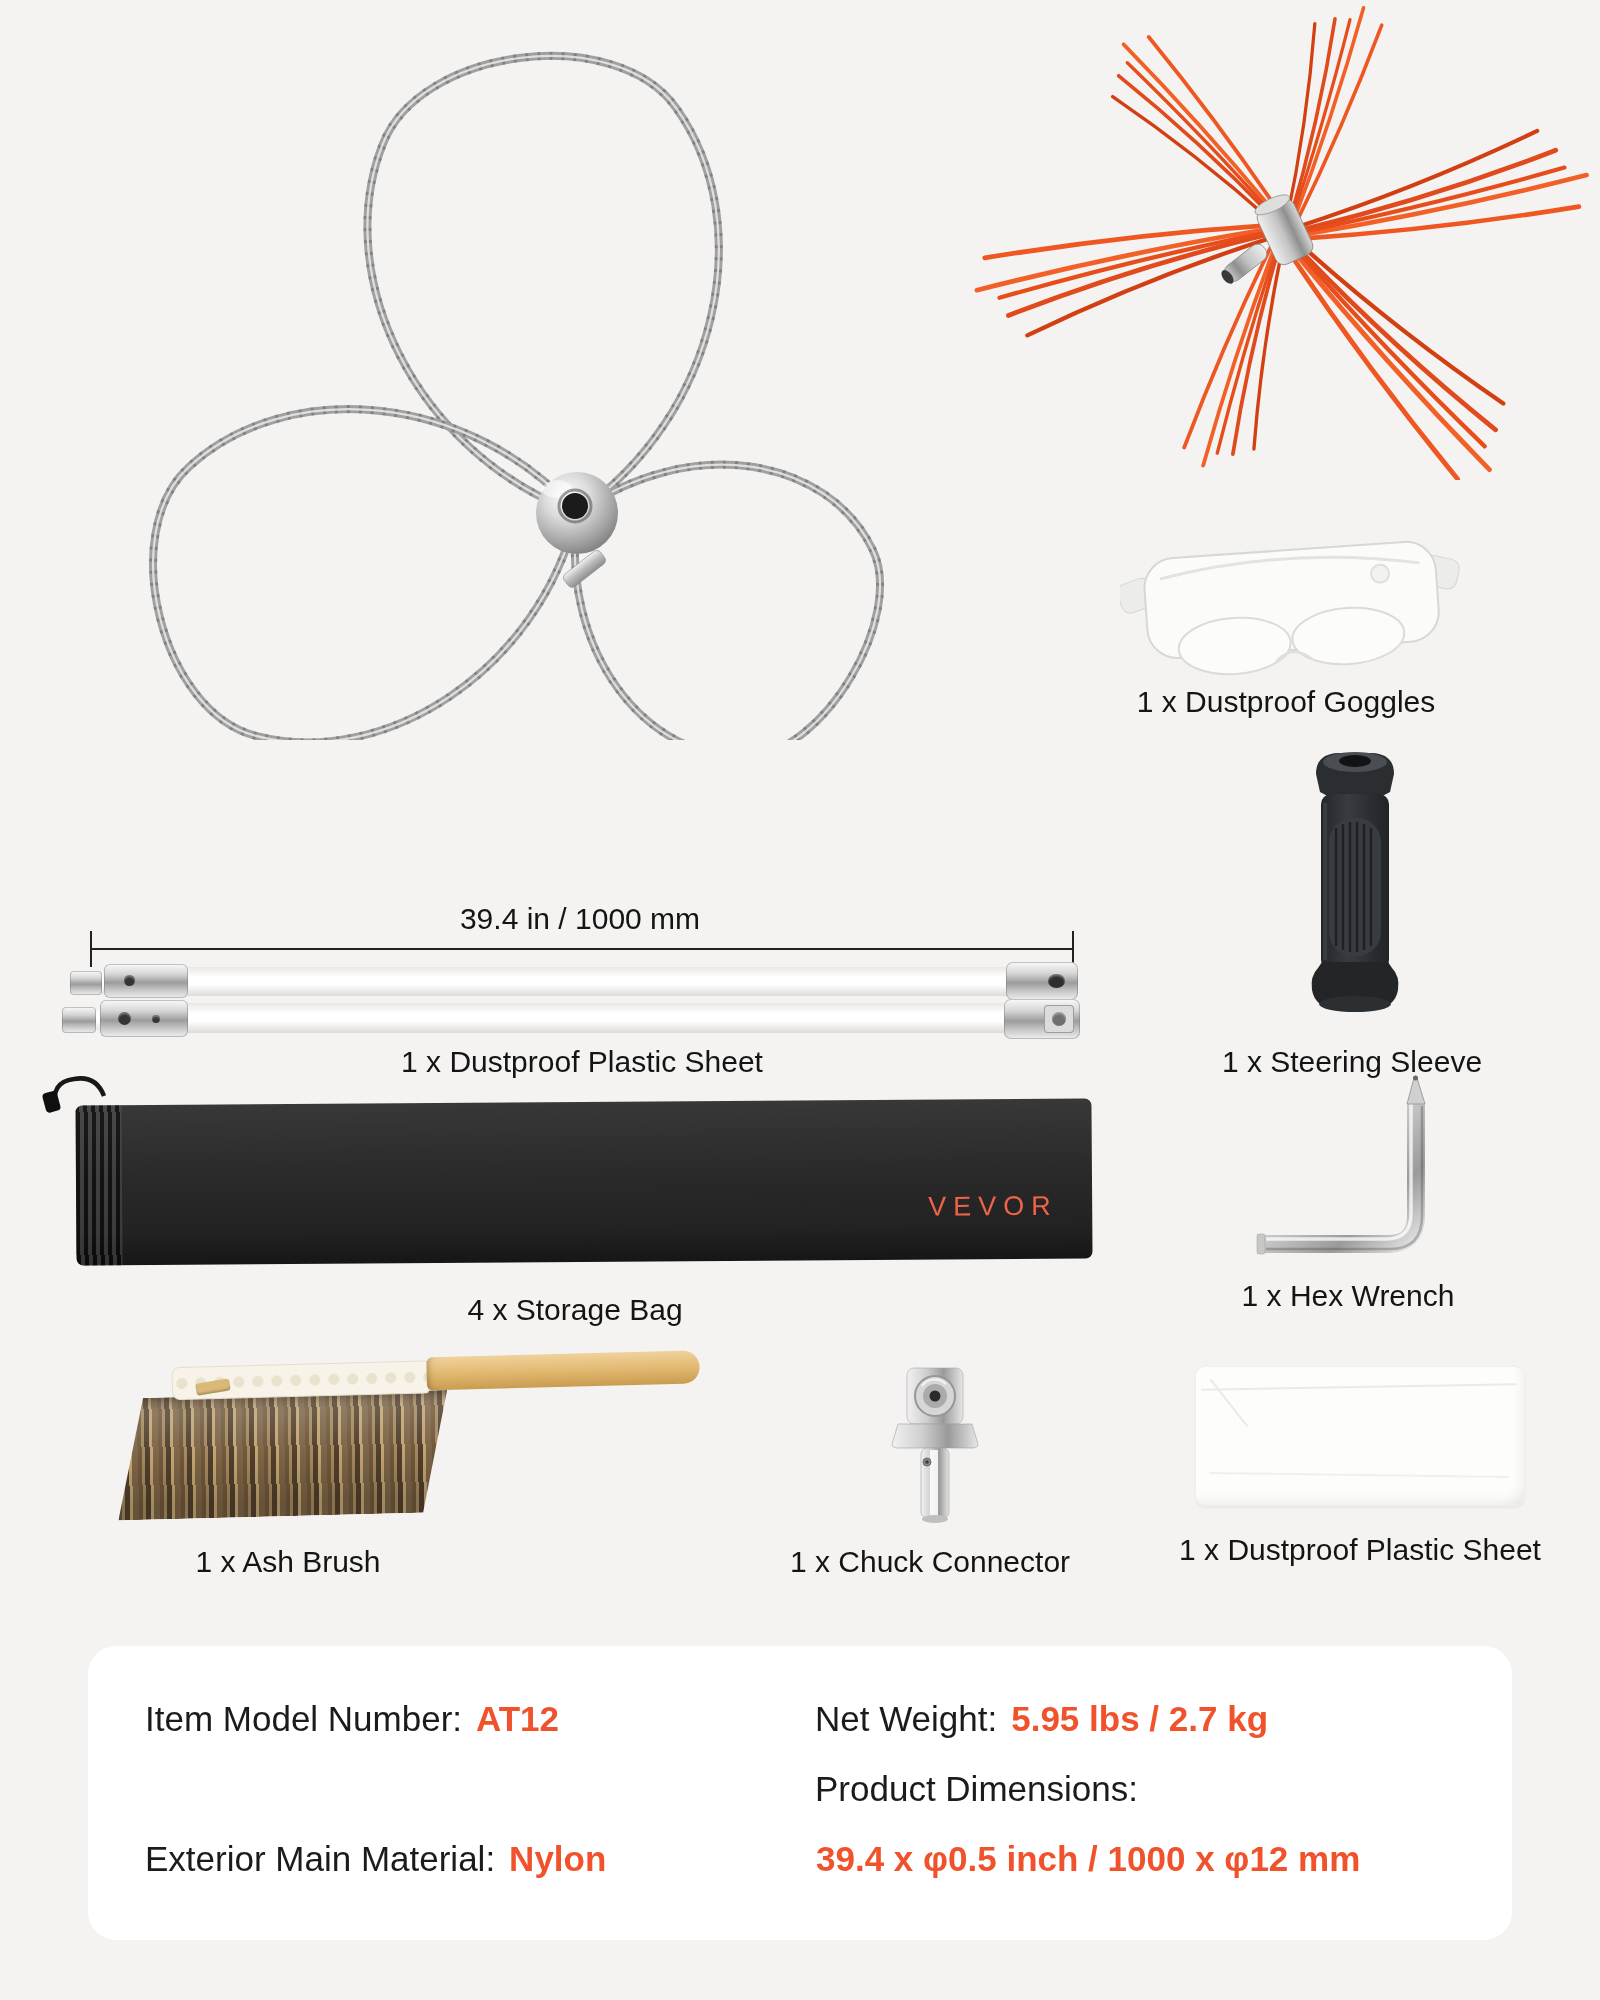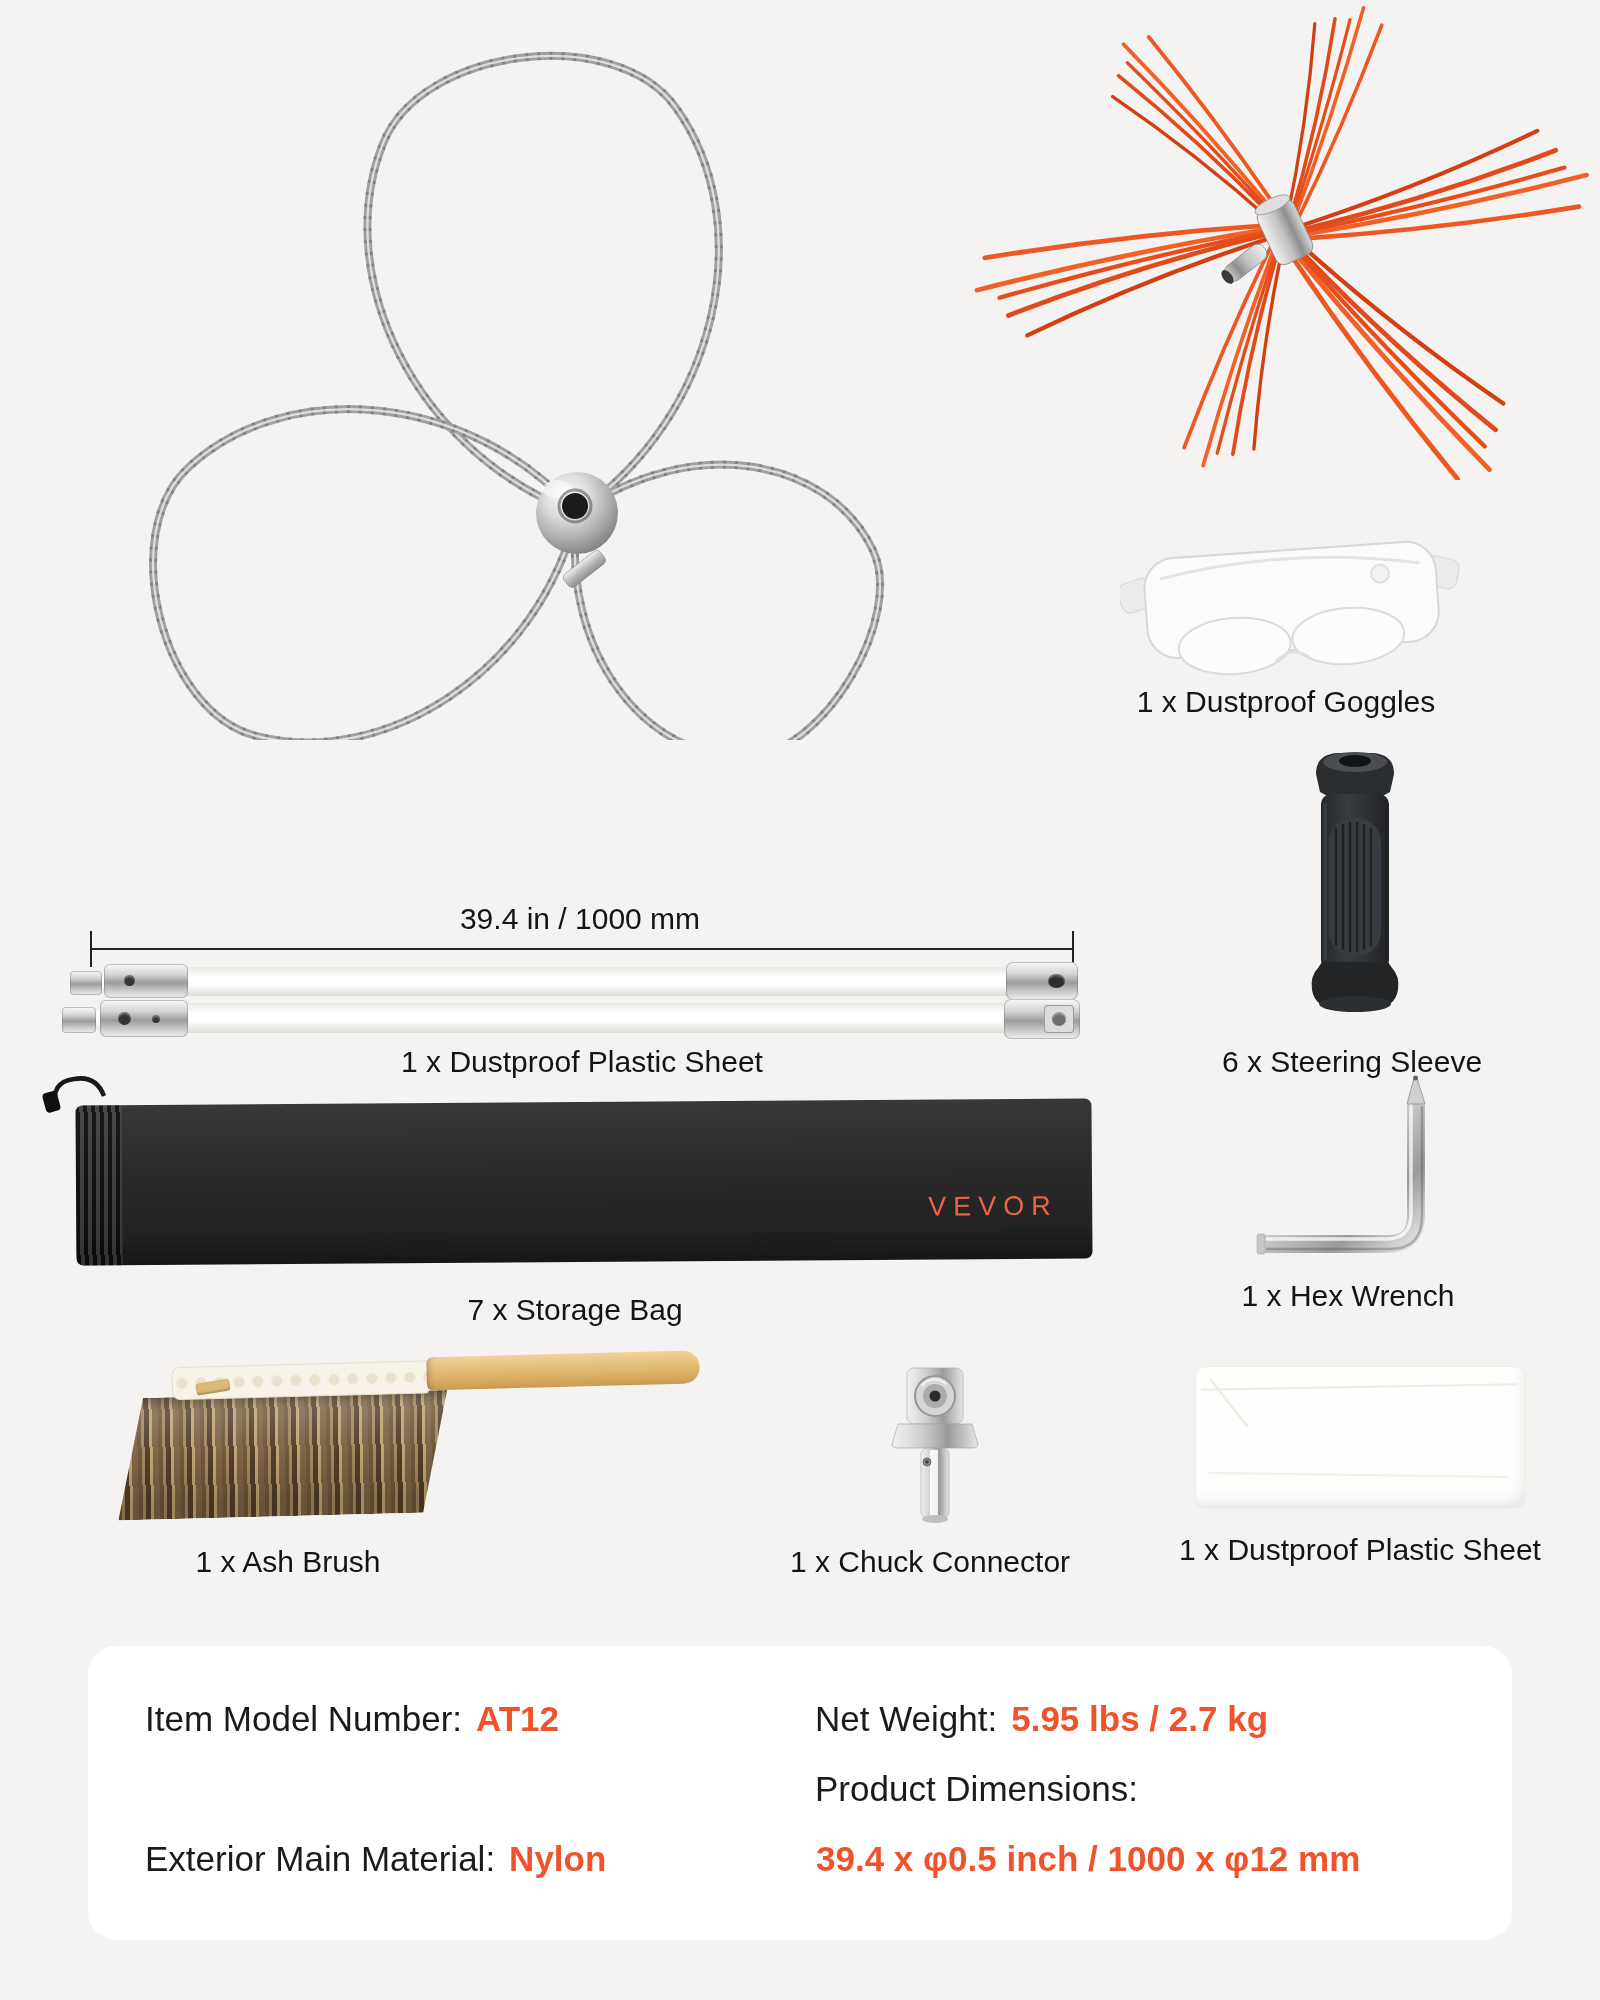--- a/index.html
+++ b/index.html
@@ -189,32 +189,32 @@
     <ellipse cx="55" cy="14" rx="32" ry="10" fill="#4a4e52"></ellipse>
     <ellipse cx="55" cy="13" rx="16" ry="6" fill="#121314"></ellipse>
     <rect x="21" y="46" width="68" height="176" rx="10" fill="url(#sleeveBody)"></rect>
     <rect x="29" y="70" width="52" height="138" rx="24" fill="#383c40"></rect>
     <path d="M 36,80 V 198 M 43,76 V 202 M 50,74 V 204 M 57,74 V 204 M 64,76 V 202 M 71,80 V 198" stroke="#1e2022" stroke-width="2.4" fill="none"></path>
     <path d="M 18,220 Q 10,228 12,242 Q 15,260 38,262 L 72,262 Q 95,260 98,242 Q 100,228 92,220 L 88,214 L 22,214 Z" fill="#232527"></path>
     <ellipse cx="55" cy="256" rx="36" ry="8" fill="#2c2f32"></ellipse>
     <path d="M 25,55 V 212" stroke="rgba(255,255,255,.09)" stroke-width="4" fill="none"></path>
   </svg>
 
-  <div class="lbl" style="left:1352px;top:1044px">6 x Steering Sleeve</div>
+  <div class="lbl" style="left:1352px;top:1044px">1 x Steering Sleeve</div>
 
   <svg class="abs" style="left:40px;top:1066px" width="90" height="52" viewBox="0 0 90 52">
     <path d="M 16,42 Q 10,16 34,13 Q 56,9 64,30" stroke="#181818" stroke-width="4.5" fill="none"></path>
     <rect x="4" y="26" width="15" height="20" rx="4" fill="#0f0f0f" transform="rotate(-15 11 36)"></rect>
   </svg>
   <div class="bag">
     <div class="gather"></div>
     <span class="bag-logo">VEVOR</span>
   </div>
 
-  <div class="lbl" style="left:575px;top:1292px">7 x Storage Bag</div>
+  <div class="lbl" style="left:575px;top:1292px">4 x Storage Bag</div>
 
   <svg class="abs" style="left:1240px;top:1068px" width="220" height="210" viewBox="0 0 220 210">
     <defs>
       <linearGradient id="wg" x1="0" y1="0" x2="1" y2="1">
         <stop offset="0" stop-color="#f0f0f0"></stop>
         <stop offset=".5" stop-color="#c6c6c6"></stop>
         <stop offset=".75" stop-color="#9a9a9a"></stop>
         <stop offset="1" stop-color="#e3e3e3"></stop>
       </linearGradient>
     </defs>

